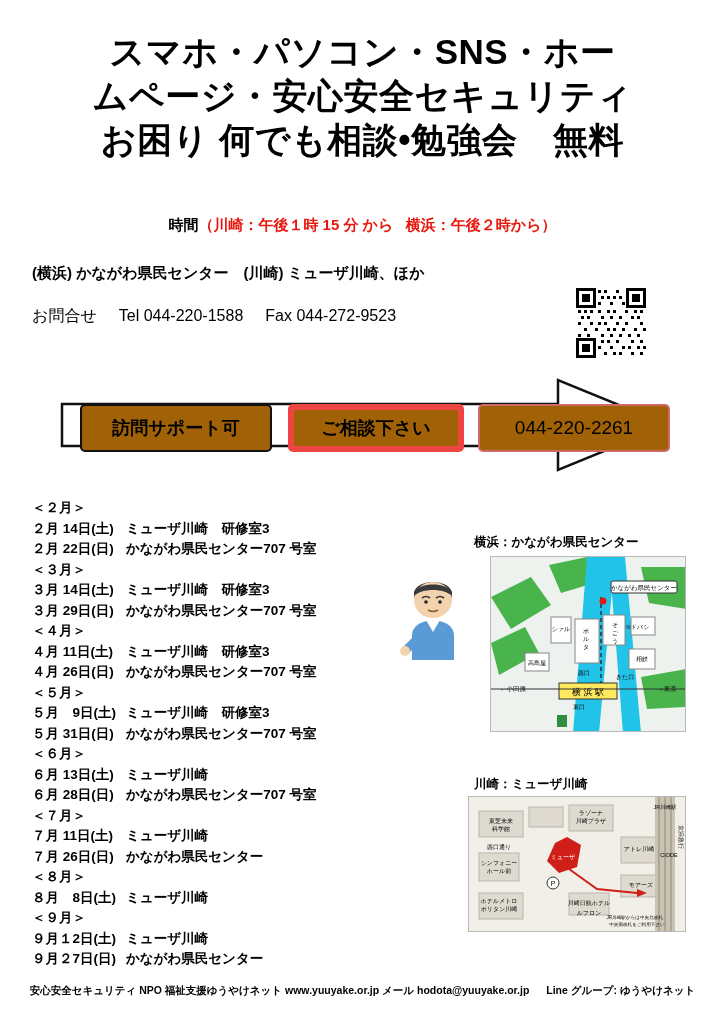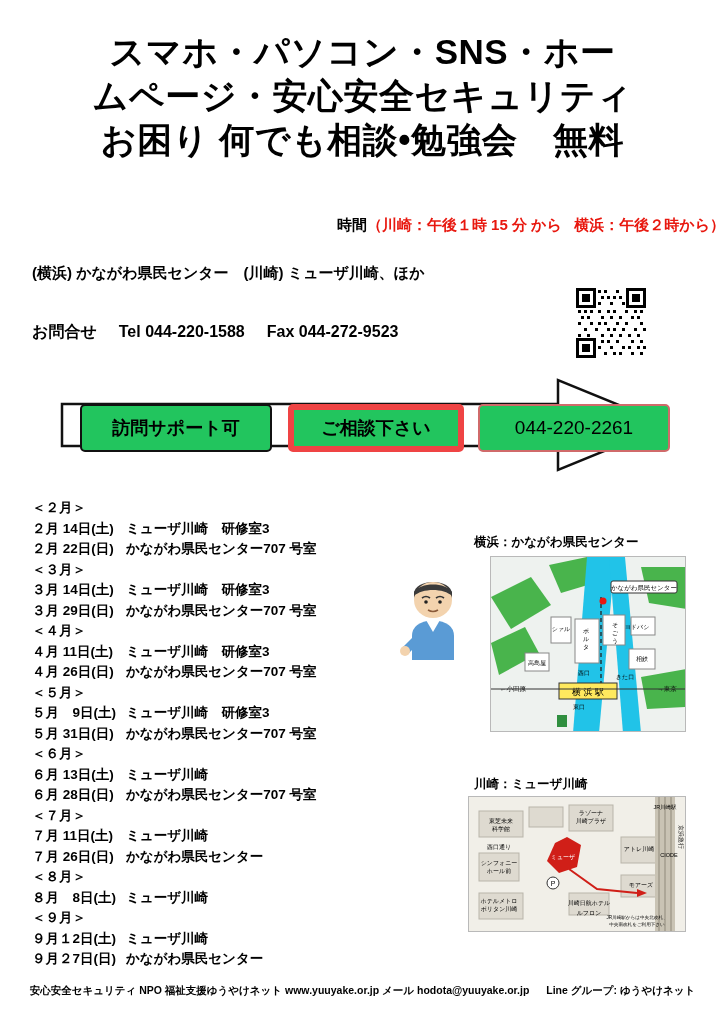--- a/index.html
+++ b/index.html
@@ -23,33 +23,33 @@
     font-size:35px;
     font-weight:bold;
     line-height:44px;
     letter-spacing:0.5px;
     white-space:nowrap;
   }
 
   
   .timeline-row {
     position:absolute; left:0; top:216px; width:725px;
-    text-align:right;
+    text-align:center;
     font-size:15px; font-weight:bold;
   }
   .accent-red { color:#e8170e; }
 
   
   .venues {
     position:absolute; left:32px; top:264px;
     font-size:15px; font-weight:bold;
   }
   .contact {
-    position:absolute; left:32px; top:322px;
-    font-size:16px; font-weight:bold;
+    position:absolute; left:32px; top:306px;
+    font-size:16px; font-weight:normal;
   }
   .contact .gap { display:inline-block; width:22px; }
 
   
   .qr {
     position:absolute; left:574px; top:286px;
     width:74px; height:74px;
     background:#fff;
   }
   .qr svg { display:block; }
@@ -57,21 +57,21 @@
   
   .arrow-band {
     position:absolute; left:60px; top:366px;
     width:610px; height:118px;
   }
   .arrow-band svg { display:block; }
 
   .pill {
     position:absolute;
     display:flex; align-items:center; justify-content:center;
-    background:#22c55e;
+    background:#a16207;
     font-weight:bold;
     text-align:right;
   }
   .pill1 {
     left:80px; top:404px; width:192px; height:48px;
     border:2px solid #111; border-radius:5px;
     font-size:18px;
   }
   .pill2 {
     left:288px; top:404px; width:176px; height:48px;

